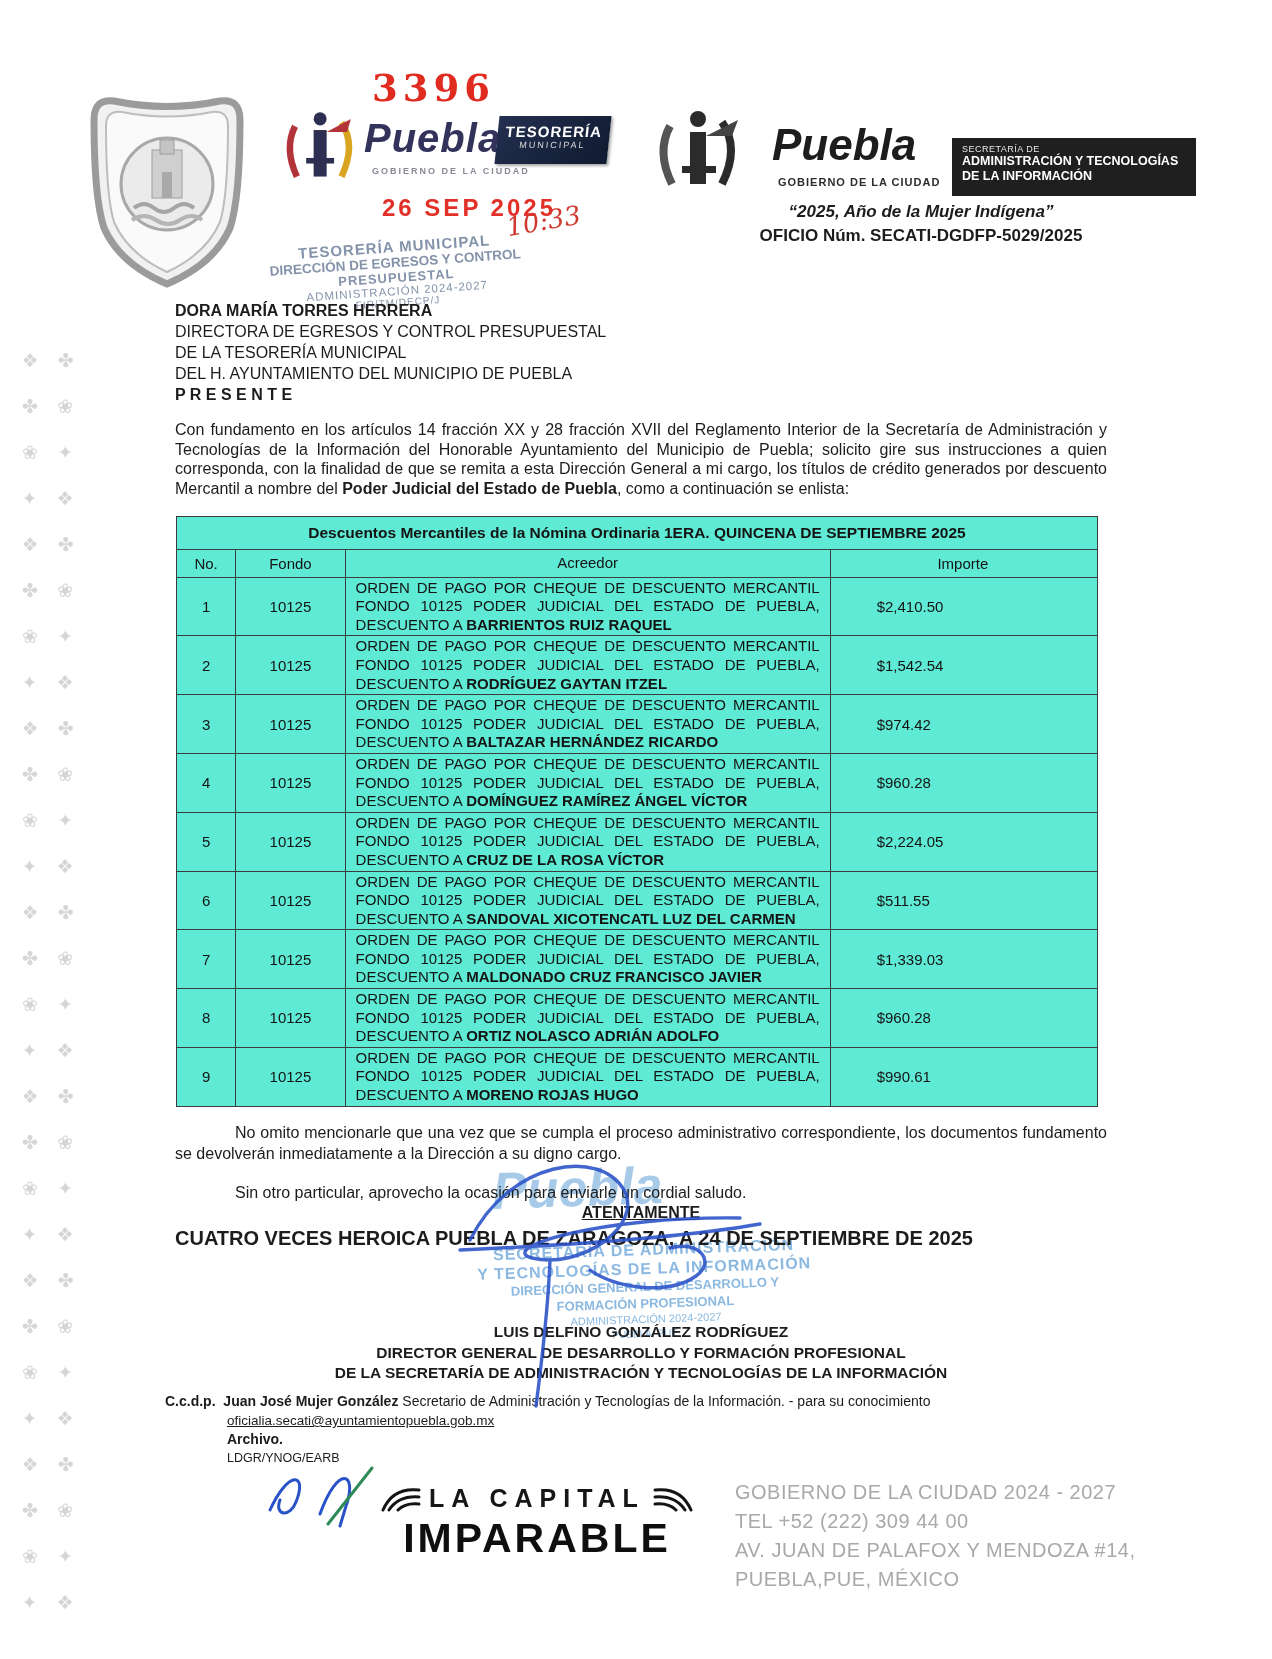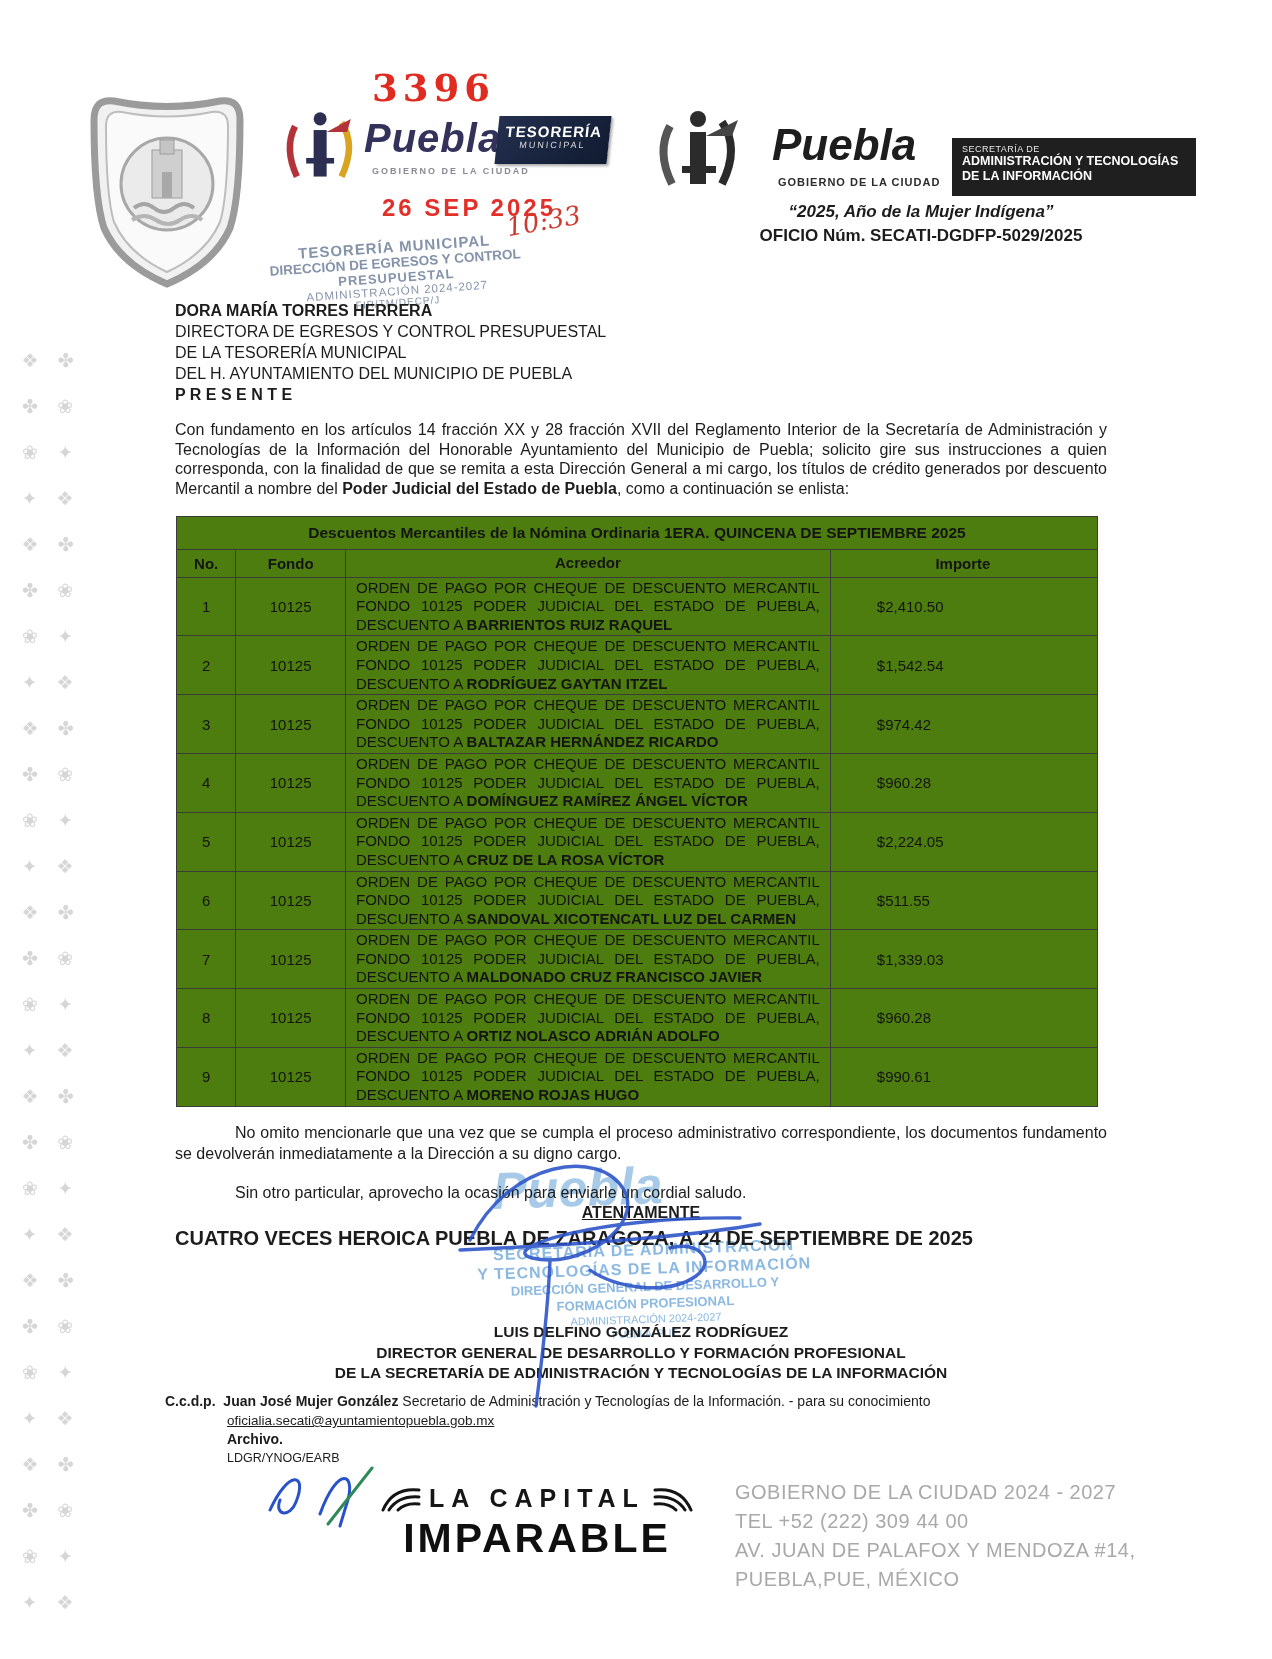--- a/index.html
+++ b/index.html
@@ -52,24 +52,24 @@
   
   .addressee{left:175px;top:300px;font-size:16px;line-height:21px;z-index:2;}
   .addressee .nm{font-weight:bold;}
   .addressee .presente{font-weight:bold;}
 
   
   .para1{left:175px;top:404px;width:932px;font-size:16px;line-height:19.5px;text-align:justify;z-index:2;}
 
   
   .tblwrap{left:176px;top:516px;z-index:2;}
-  table.doc{border-collapse:collapse;width:922px;font-size:15px;color:#141414;background:#4d7c0f;}
+  table.doc{border-collapse:collapse;width:922px;font-size:15px;color:#141414;background:#5eead4;}
   table.doc td,table.doc th{border:1.6px solid #3c3c3c;}
   .t-title{font-weight:bold;text-align:center;font-size:15.5px;padding:7px 4px;}
-  th.h{font-weight:bold;font-size:15px;padding:4px 2px;}
+  th.h{font-weight:normal;font-size:15px;padding:4px 2px;}
   .c-no{width:58px;text-align:center;vertical-align:middle;}
   .c-fondo{width:112px;text-align:center;vertical-align:middle;}
   .c-acreedor{width:508px;text-align:justify;vertical-align:top;padding:1px 10px;line-height:18.6px;}
   .c-importe{width:238px;text-align:left;padding-left:46px;vertical-align:middle;}
   table.doc tbody tr{height:58px;}
 
   
   .para2{left:175px;top:1106px;width:932px;font-size:16px;line-height:21px;text-align:justify;text-indent:60px;z-index:2;}
   .para3{left:175px;top:1168px;width:932px;font-size:16px;text-indent:60px;z-index:2;}
   .atent{left:175px;top:1204px;width:932px;text-align:center;font-weight:bold;font-size:16px;z-index:2;text-decoration:underline;}

